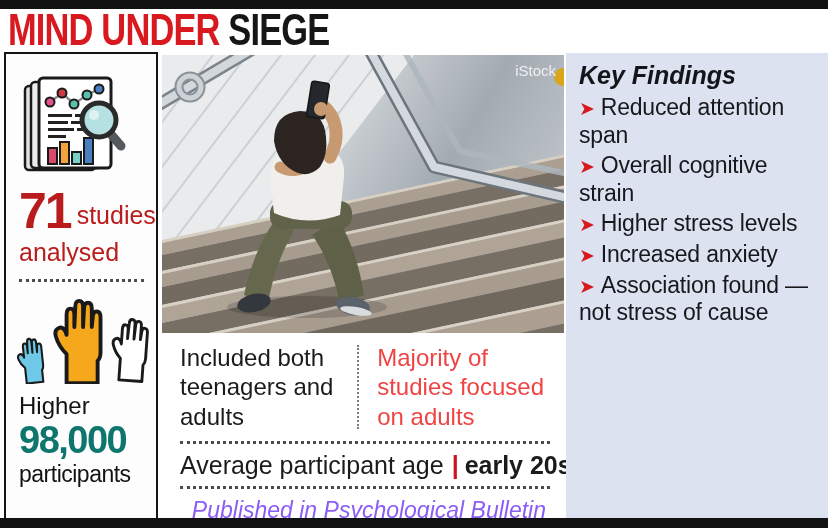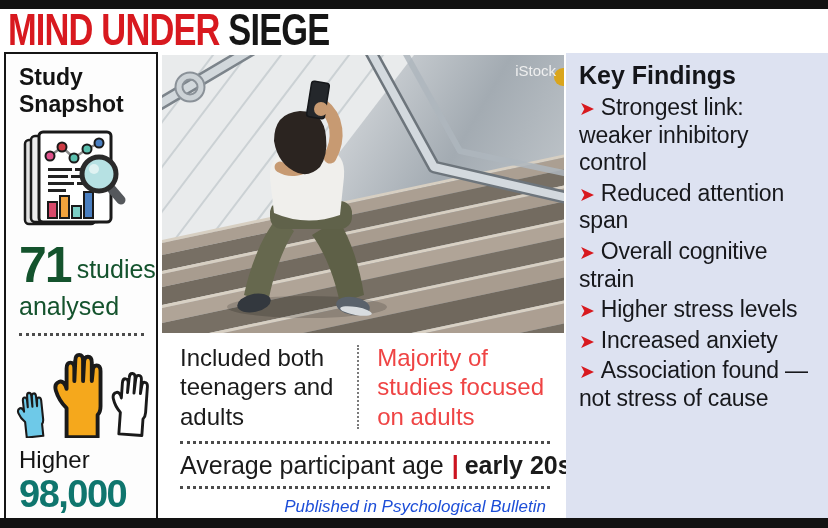--- a/index.html
+++ b/index.html
@@ -23,21 +23,21 @@
   .headline-black { color:#161616; }
 
   
   .left-panel {
     position:absolute; left:4px; top:52px; width:154px; height:466px;
     background:#fdfdfd; border:2px solid #151515; border-bottom:none;
     padding:10px 12px 0 13px;
   }
   .left-heading { font-weight:bold; font-size:23px; line-height:1.18; color:#131313; }
   .study-icon-wrap { margin:10px 0 4px -2px; }
-  .stat1 { font-size:25px; line-height:1.1; margin-top:2px; color:#14532d; }
+  .stat1 { font-size:25px; line-height:1.1; margin-top:2px; color:#b91c1c; }
   .stat1 .stat-number { font-weight:bold; font-size:50px; letter-spacing:-2px; margin-right:6px; vertical-align:-4px; }
   .dotted-h { border:none; border-top:3px dotted #4c4c4c; margin:12px 0 10px 0; }
   .hands-icon-wrap { margin:2px 0 0 -4px; }
   .stat2-prefix { font-size:24px; margin-top:4px; color:#131313; }
   .stat2-number { font-weight:bold; font-size:38px; letter-spacing:-1.5px; line-height:1.1; color:#0f766e; }
   .stat2-label { font-size:23px; letter-spacing:-0.5px; color:#131313; }
 
   
   .photo {
     position:absolute; left:162px; top:55px; width:402px; height:278px; overflow:hidden;
@@ -49,48 +49,47 @@
     background:#ffffff; padding:10px 10px 0 18px;
   }
   .cols { display:flex; align-items:stretch; }
   .col1 { width:168px; font-size:24px; line-height:1.22; color:#1b1b1b; }
   .v-dotted { border-left:2px dotted #7a7a7a; margin:2px 0 2px 14px; }
   .col2 { width:182px; margin-left:18px; font-size:24px; line-height:1.22; color:#ef4444; }
   .dotted-mid { border:none; border-top:3px dotted #4c4c4c; margin:10px 4px 0 0; }
   .avg-row { font-size:25px; padding:7px 0 6px 0; color:#1b1b1b; white-space:nowrap; }
   .avg-sep { color:#cc1420; font-weight:bold; padding:0 6px 0 8px; }
   .avg-value { font-weight:bold; }
-  .source-row { font-style:italic; font-size:17px; text-align:right; padding:8px 8px 0 0; color:#1d4ed8; }
+  .source-row { font-style:italic; font-size:23px; text-align:right; padding:8px 8px 0 0; color:#8b5cf6; }
 
   
   .right-panel {
     position:absolute; left:566px; top:53px; width:262px; height:465px;
     background:#dde2f1; padding:8px 12px 0 13px;
   }
-  .findings-heading { font-weight:bold; font-size:25px; color:#14151a; margin-bottom:4px; }
+  .findings-heading { font-weight:bold; font-size:25px; color:#14151a; margin-bottom:4px;font-style:italic; }
   .findings-list { list-style:none; }
   .findings-list li { font-size:23px; line-height:1.2; color:#17181c; margin-bottom:3px; letter-spacing:-0.2px; }
   .arrow { color:#d8191f; font-size:19px; margin-right:6px; }
 </style>
 </head>
 <body>
 
 <div class="stage">
 
   <div class="top-bar"></div>
 
   <div class="headline">
     <div class="headline-inner">
       <span class="headline-red">MIND UNDER</span>
       <span class="headline-black">SIEGE</span>
     </div>
   </div>
 
   <div class="left-panel">
-    <div class="left-heading">Study Snapshot</div>
 
     <div class="study-icon-wrap">
       <svg width="118" height="102" viewBox="0 0 118 102">
         <rect x="8" y="12" width="70" height="84" rx="4" fill="#e2e2e2" stroke="#1a1a1a" stroke-width="2.5"></rect>
         <rect x="14" y="8" width="70" height="86" rx="4" fill="#ececec" stroke="#1a1a1a" stroke-width="2.5"></rect>
         <rect x="22" y="4" width="72" height="90" rx="4" fill="#ffffff" stroke="#1a1a1a" stroke-width="3"></rect>
         <polyline points="33,28 45,19 57,30 70,21 82,15" fill="none" stroke="#8a8a8a" stroke-width="2.5"></polyline>
         <circle cx="33" cy="28" r="4.5" fill="#e0528c" stroke="#1a1a1a" stroke-width="2"></circle>
         <circle cx="45" cy="19" r="4.5" fill="#cc3b44" stroke="#1a1a1a" stroke-width="2"></circle>
         <circle cx="57" cy="30" r="4.5" fill="#5bbfae" stroke="#1a1a1a" stroke-width="2"></circle>
@@ -234,21 +233,20 @@
     <div class="avg-row">
       <span>Average participant age</span><span class="avg-sep">|</span><span class="avg-value">early 20s</span>
     </div>
     <hr class="dotted-mid" style="margin-top:0;">
     <div class="source-row">Published in Psychological Bulletin</div>
   </div>
 
   <div class="right-panel">
     <div class="findings-heading">Key Findings</div>
     <ul class="findings-list">
-      <li><span class="arrow">➤</span><span>Strongest link: weaker inhibitory control</span></li>
       <li><span class="arrow">➤</span><span>Reduced attention span</span></li>
       <li><span class="arrow">➤</span><span>Overall cognitive strain</span></li>
       <li><span class="arrow">➤</span><span>Higher stress levels</span></li>
       <li><span class="arrow">➤</span><span>Increased anxiety</span></li>
       <li><span class="arrow">➤</span><span>Association found — not stress of cause</span></li>
     </ul>
   </div>
 
   <div class="bottom-bar"></div>
 </div>

